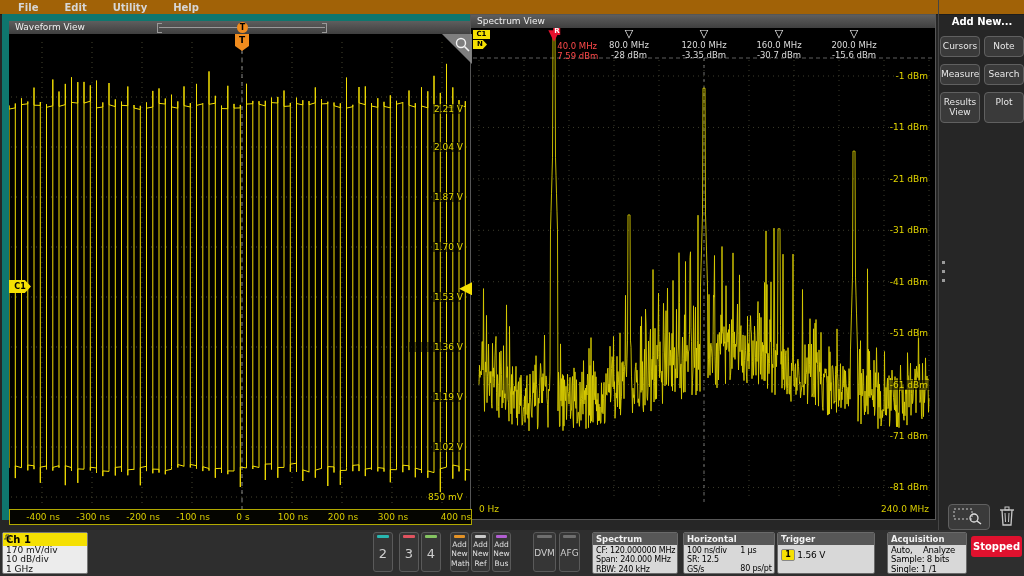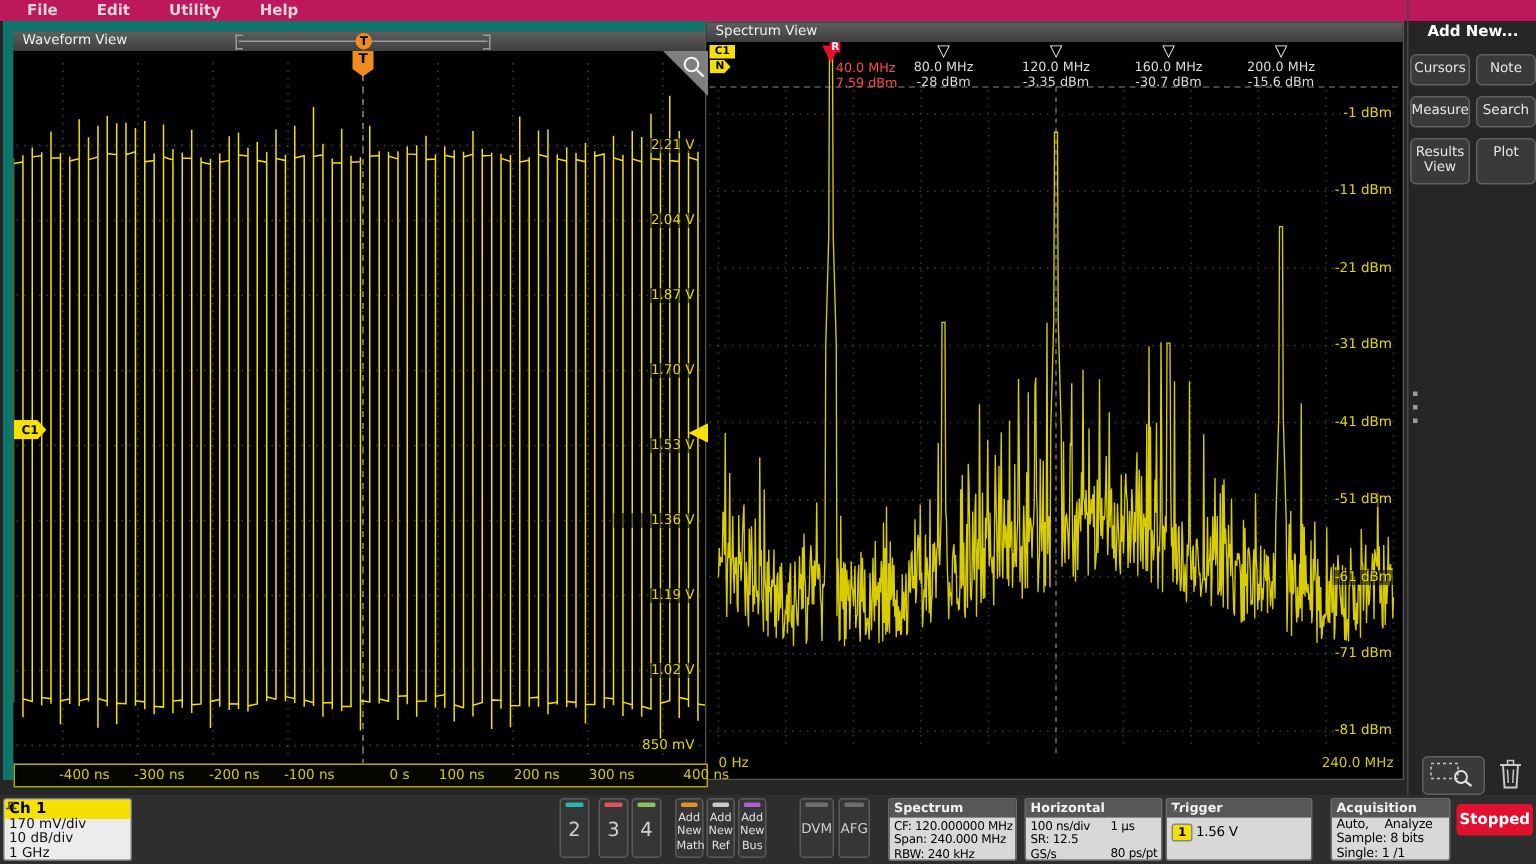--- a/index.html
+++ b/index.html
@@ -1,18 +1,18 @@
 <!DOCTYPE html>
 <html><head>
 <meta charset="utf-8">
 <style>
   html,body{margin:0;padding:0;background:#262626;width:1024px;height:576px;overflow:hidden;
     font-family:"DejaVu Sans",sans-serif;position:relative}
   
-  .menubar{position:absolute;left:0;top:0;width:1024px;height:14px;background:#be185d;
+  .menubar{position:absolute;left:0;top:0;width:1024px;height:14px;background:#a16207;
     display:flex;align-items:center;border-bottom:1px solid #1d1d1d}
   .menubar span{color:#d6d6d6;font-size:10px;font-weight:bold;padding:0 13px;cursor:default}
   .menubar span:first-child{margin-left:5px}
   
   .wview{position:absolute;left:2px;top:14px;width:532px;height:506px;background:#404040;
     border:7px solid #0f766e;box-sizing:border-box}
   .sview{position:absolute;left:470px;top:14px;width:466px;height:506px;background:#000;
     border:1px solid #565656;box-sizing:border-box}
   .vhead{position:absolute;left:0;top:0;right:0;height:13px;background:linear-gradient(#5e5e5e,#3f3f3f);
     color:#f0f0f0;font-size:9px;line-height:13px}
@@ -32,21 +32,21 @@
   
   .tflag{position:absolute;left:226px;top:0;width:14px;height:12px;background:#f08c1e;color:#000;
     font-size:9px;font-weight:bold;text-align:center;line-height:12px;z-index:5}
   .tflag:after{content:"";position:absolute;left:0;top:12px;border-left:7px solid transparent;
     border-right:7px solid transparent;border-top:5px solid #f08c1e}
   
   .ylab{position:absolute;font-size:9px;color:#e3d600;background:rgba(0,0,0,.55);
     padding:0 1px;line-height:10px;white-space:nowrap;z-index:4}
   .taxis{position:absolute;left:0;top:488px;width:463px;height:16px;background:#050500;
     border:1px solid #b0a800;box-sizing:border-box;z-index:4}
-  .xlab{position:absolute;top:2px;width:60px;margin-left:-30px;text-align:right;font-size:9px;color:#d8cc00}
+  .xlab{position:absolute;top:2px;width:60px;margin-left:-30px;text-align:center;font-size:9px;color:#d8cc00}
   .flab{position:absolute;font-size:9px;color:#d8cc00;top:476px;z-index:4}
   
   .charr{position:absolute;left:0;top:246px;width:22px;height:13px;background:#f5e003;color:#000;
     font-size:8px;font-weight:bold;text-align:center;line-height:13px;z-index:5;
     clip-path:polygon(0 0,72% 0,100% 50%,72% 100%,0 100%)}
   .tarr{position:absolute;left:450px;top:248px;width:13px;height:13px;background:#f5e003;z-index:5;
     clip-path:polygon(0 50%,100% 0,100% 100%)}
   
   .zcorner{position:absolute;right:0;top:0;width:0;height:0;z-index:6;
     border-top:30px solid rgba(140,140,140,.9);border-left:30px solid transparent}
@@ -139,21 +139,21 @@
         <line x1="2" y1="263" x2="461" y2="263" stroke="#45452f" stroke-dasharray="1,4"></line>
         <line x1="2" y1="313" x2="461" y2="313" stroke="#45452f" stroke-dasharray="1,4"></line>
         <line x1="2" y1="363" x2="461" y2="363" stroke="#45452f" stroke-dasharray="1,4"></line>
         <line x1="2" y1="413" x2="461" y2="413" stroke="#45452f" stroke-dasharray="1,4"></line>
         <line x1="2" y1="463" x2="461" y2="463" stroke="#45452f" stroke-dasharray="1,4"></line>
         <line x1="233" y1="0" x2="233" y2="475" stroke="#a8a8a8" stroke-dasharray="4,4" stroke-width="0.8"></line>
         <path d="M-2 433.6 L0.0 433.9 L0.0 71.5 L0.0 75.1 L6.3 73.9 L6.3 69.5 L6.3 444.1 L6.3 431.9 L12.5 433.7 L12.5 433.0 L12.5 64.3 L12.5 70.6 L18.8 69.8 L18.8 67.5 L18.8 436.4 L18.8 431.0 L25.0 431.8 L25.0 435.2 L25.0 53.6 L25.0 71.2 L31.3 71.4 L31.3 68.0 L31.3 448.8 L31.3 433.2 L37.5 432.0 L37.5 435.4 L37.5 70.3 L37.5 73.3 L43.8 71.8 L43.8 45.5 L43.8 436.6 L43.8 433.4 L50.0 431.7 L50.0 433.7 L50.0 57.5 L50.0 72.4 L56.3 70.6 L56.3 49.9 L56.3 451.2 L56.3 431.7 L62.5 433.6 L62.5 436.9 L62.5 43.3 L62.5 68.4 L68.8 69.1 L68.8 48.1 L68.8 448.9 L68.8 434.9 L75.0 435.2 L75.0 435.2 L75.0 47.9 L75.0 69.1 L81.3 67.2 L81.3 51.3 L81.3 436.5 L81.3 433.2 L87.5 434.0 L87.5 438.9 L87.5 46.6 L87.5 73.9 L93.8 73.0 L93.8 68.4 L93.8 442.1 L93.8 436.9 L100.0 437.4 L100.0 435.4 L100.0 49.0 L100.0 70.7 L106.3 72.6 L106.3 65.4 L106.3 441.5 L106.3 433.4 L112.5 432.8 L112.5 437.8 L112.5 67.6 L112.5 71.3 L118.8 71.7 L118.8 52.5 L118.8 441.3 L118.8 435.8 L125.0 435.3 L125.0 435.6 L125.0 71.0 L125.0 74.0 L131.3 75.5 L131.3 71.8 L131.3 451.3 L131.3 433.6 L137.5 432.3 L137.5 437.1 L137.5 68.4 L137.5 74.2 L143.8 73.0 L143.8 56.9 L143.8 439.3 L143.8 435.1 L150.0 435.3 L150.0 438.6 L150.0 54.4 L150.0 69.4 L156.3 70.0 L156.3 64.5 L156.3 440.3 L156.3 436.6 L162.5 435.3 L162.5 432.5 L162.5 60.7 L162.5 72.9 L168.8 74.2 L168.8 67.4 L168.8 433.5 L168.8 430.5 L175.0 432.2 L175.0 432.4 L175.0 52.4 L175.0 71.6 L181.3 73.0 L181.3 69.1 L181.3 433.5 L181.3 430.4 L187.5 431.7 L187.5 434.7 L187.5 49.9 L187.5 71.4 L193.8 69.8 L193.8 69.3 L193.8 437.1 L193.8 432.7 L200.0 434.5 L200.0 436.6 L200.0 37.4 L200.0 70.3 L206.3 69.2 L206.3 61.8 L206.3 443.8 L206.3 434.6 L212.5 434.3 L212.5 438.9 L212.5 71.6 L212.5 74.6 L218.8 74.7 L218.8 51.8 L218.8 440.2 L218.8 436.9 L225.0 437.0 L225.0 435.1 L225.0 69.9 L225.0 74.1 L231.3 73.9 L231.3 70.9 L231.3 453.0 L231.3 433.1 L237.5 434.0 L237.5 434.0 L237.5 49.8 L237.5 70.1 L243.8 69.7 L243.8 66.9 L243.8 435.0 L243.8 432.0 L250.0 433.5 L250.0 432.1 L250.0 67.2 L250.0 70.2 L256.3 71.9 L256.3 66.8 L256.3 446.0 L256.3 430.1 L262.5 429.9 L262.5 435.5 L262.5 63.6 L262.5 68.6 L268.8 69.0 L268.8 62.9 L268.8 443.8 L268.8 433.5 L275.0 433.4 L275.0 432.2 L275.0 56.5 L275.0 72.4 L281.3 72.0 L281.3 68.9 L281.3 437.8 L281.3 430.2 L287.5 429.2 L287.5 437.9 L287.5 63.7 L287.5 69.5 L293.8 70.9 L293.8 66.2 L293.8 447.0 L293.8 435.9 L300.0 437.8 L300.0 438.2 L300.0 67.1 L300.0 70.7 L306.3 68.8 L306.3 53.4 L306.3 443.7 L306.3 436.2 L312.5 434.4 L312.5 434.6 L312.5 65.1 L312.5 69.9 L318.8 69.6 L318.8 67.7 L318.8 452.0 L318.8 432.6 L325.0 432.9 L325.0 438.5 L325.0 68.5 L325.0 71.7 L331.3 73.6 L331.3 69.3 L331.3 450.9 L331.3 436.5 L337.5 436.3 L337.5 433.4 L337.5 43.6 L337.5 74.1 L343.8 72.7 L343.8 70.8 L343.8 437.2 L343.8 431.4 L350.0 430.8 L350.0 437.1 L350.0 53.0 L350.0 68.9 L356.3 70.7 L356.3 52.4 L356.3 442.1 L356.3 435.1 L362.5 434.1 L362.5 435.6 L362.5 69.0 L362.5 72.0 L368.8 73.4 L368.8 64.2 L368.8 437.4 L368.8 433.6 L375.0 434.3 L375.0 437.6 L375.0 67.8 L375.0 72.4 L381.3 73.8 L381.3 61.3 L381.3 448.3 L381.3 435.6 L387.5 435.7 L387.5 433.2 L387.5 66.8 L387.5 70.2 L393.8 68.6 L393.8 68.2 L393.8 438.2 L393.8 431.2 L400.0 431.8 L400.0 436.1 L400.0 56.5 L400.0 71.2 L406.3 73.1 L406.3 69.2 L406.3 443.3 L406.3 434.1 L412.5 435.9 L412.5 438.9 L412.5 53.3 L412.5 72.0 L418.8 73.8 L418.8 57.3 L418.8 443.8 L418.8 436.9 L425.0 438.6 L425.0 436.8 L425.0 41.8 L425.0 71.9 L431.3 72.4 L431.3 58.9 L431.3 458.4 L431.3 434.8 L437.5 433.1 L437.5 433.0 L437.5 29.9 L437.5 73.0 L443.8 73.7 L443.8 53.4 L443.8 444.7 L443.8 431.0 L450.0 432.3 L450.0 437.4 L450.0 66.1 L450.0 70.8 L456.3 72.8 L456.3 67.2 L456.3 446.5 L456.3 435.4 L462.5 436.3 L462.5 438.7 L462.5 71.8 L462.5 75.2 L468.8 74.6 L468.8 73.2 L468.8 440.2 L468.8 436.7 L475.0 436.6" fill="none" stroke="#f5e003" stroke-width="1"></path>
       </svg>
     <div class="tflag">T</div>
     <div id="wylabels">
-        <div class="ylab" style="top: 58px; right: 8px;">2.21 V</div>
+        <div class="ylab" style="top: 70px; right: 8px;">2.21 V</div>
         <div class="ylab" style="top: 108px; right: 8px;">2.04 V</div>
         <div class="ylab" style="top: 158px; right: 8px;">1.87 V</div>
         <div class="ylab" style="top: 208px; right: 8px;">1.70 V</div>
         <div class="ylab" style="top: 258px; right: 8px;">1.53 V</div>
         <div class="ylab" style="top: 308px; right: 8px; padding-left: 25px;">1.36 V</div>
         <div class="ylab" style="top: 358px; right: 8px;">1.19 V</div>
         <div class="ylab" style="top: 408px; right: 8px;">1.02 V</div>
         <div class="ylab" style="top: 458px; right: 8px;">850 mV</div>
       </div>
     <div class="charr">C1</div>

